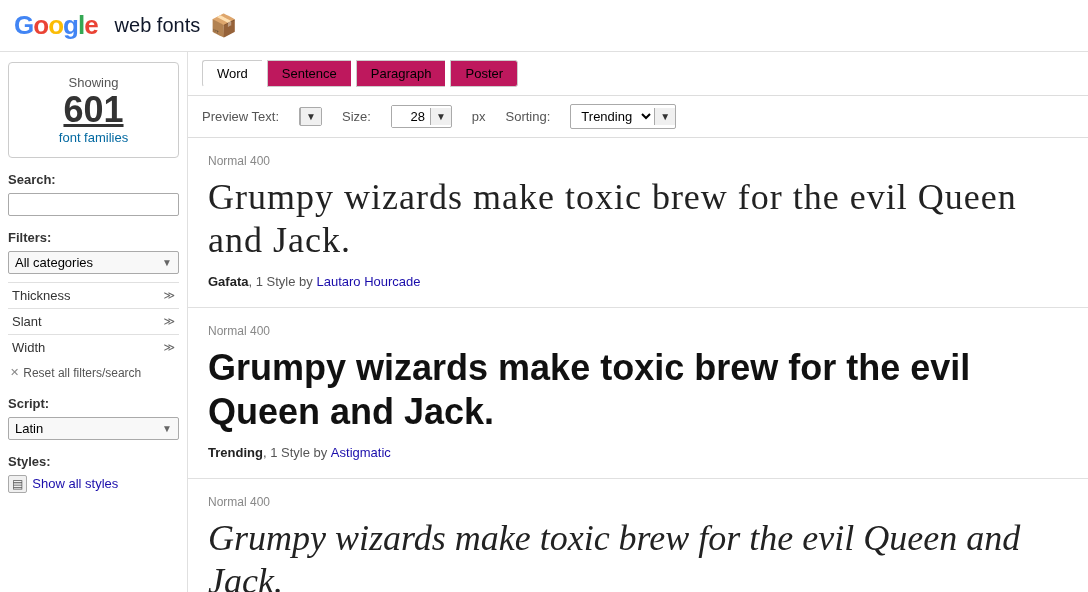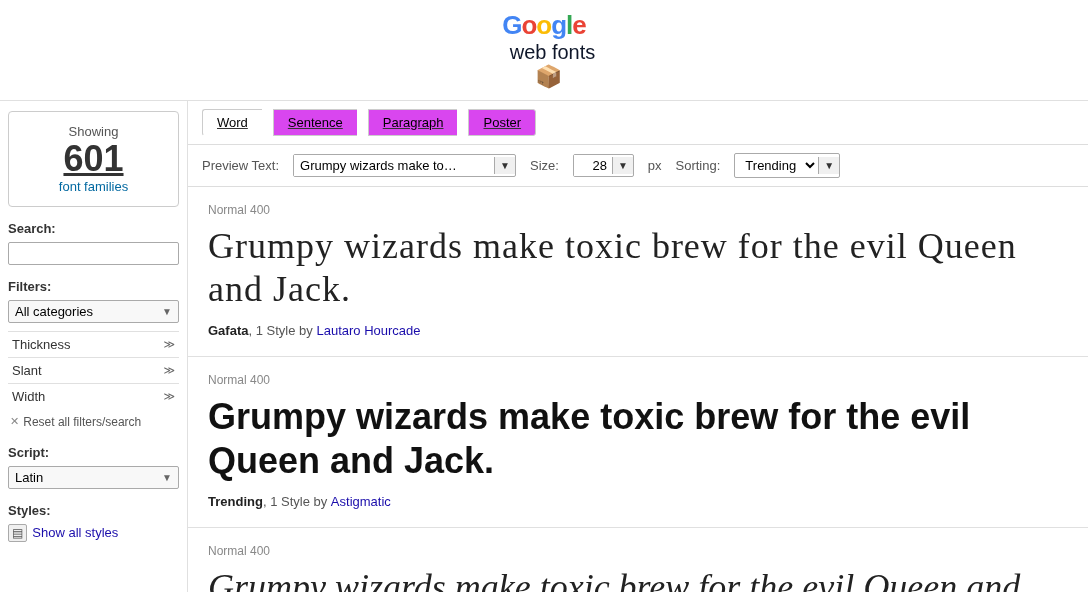--- a/index.html
+++ b/index.html
@@ -1,19 +1,19 @@
 <!DOCTYPE html>
 <html><head>
   <meta charset="utf-8">
   <style>
     * { margin: 0; padding: 0; box-sizing: border-box; }
     body { font-family: Arial, sans-serif; font-size: 13px; background: #fff; color: #333; width: 1088px; }
 
     
-    #header { display: flex; align-items: center; padding: 10px 14px; border-bottom: 1px solid #e0e0e0; flex-direction: column; }
+    #header { display: flex; align-items: center; padding: 10px 14px; border-bottom: 1px solid #e0e0e0; }
     #logo { font-size: 26px; font-weight: bold; letter-spacing: -1px; }
     #logo .g { color: #4285F4; }
     #logo .o1 { color: #EA4335; }
     #logo .o2 { color: #FBBC05; }
     #logo .g2 { color: #4285F4; }
     #logo .l { color: #34A853; }
     #logo .e { color: #EA4335; }
     #logo-webfonts { font-size: 20px; color: #0f172a; margin-left: 17px; }
     #logo-icon { margin-left: 10px; font-size: 22px; }
 
@@ -50,27 +50,27 @@
     .script-select-wrapper select { border: none; background: transparent; font-size: 13px; width: 100%; appearance: none; cursor: pointer; }
 
     #styles-section { }
     .show-styles-row { display: flex; align-items: center; font-size: 13px; color: #1a0dab; cursor: pointer; }
     .show-styles-icon { margin-right: 5px; font-size: 12px; border: 1px solid #aaa; border-radius: 2px; padding: 1px 3px; background: #f0f0f0; color: #555; }
 
     
     #content { flex: 1; padding: 0; }
 
     
-    #toolbar { padding: 8px 14px; border-bottom: 1px solid #ddd; display: flex; align-items: flex-end; gap: 11px; text-decoration: underline; }
-    .tab-btn { padding: 5px 14px; border: 1px solid #ccc; background: #d946ef; font-size: 13px; cursor: pointer; border-right: none; }
+    #toolbar { padding: 8px 14px; border-bottom: 1px solid #ddd; display: flex; align-items: flex-end; gap: 5px; }
+    .tab-btn { padding: 5px 14px; border: 1px solid #ccc; background: #be185d; font-size: 13px; cursor: pointer; border-right: none; }
     .tab-btn:first-child { border-radius: 3px 0 0 3px; }
     .tab-btn:last-child { border-right: 1px solid #ccc; border-radius: 0 3px 3px 0; }
     .tab-btn.active { background: #fff; border-bottom-color: #fff; font-weight: normal; }
 
-    #preview-bar { padding: 8px 14px; border-bottom: 1px solid #ddd; display: flex; align-items: center; gap: 14px; font-size: 13px; }
+    #preview-bar { padding: 8px 14px; border-bottom: 1px solid #ddd; display: flex; align-items: center; gap: 20px; font-size: 13px; }
     .preview-label { color: #555; }
     .preview-text-wrapper { display: flex; align-items: center; border: 1px solid #aaa; border-radius: 2px; }
     .preview-text-input { border: none; padding: 3px 6px; font-size: 13px; width: 200px; }
     .preview-text-arrow { padding: 3px 5px; border-left: 1px solid #aaa; background: #f0f0f0; cursor: pointer; font-size: 10px; }
     .size-wrapper { display: flex; align-items: center; border: 1px solid #aaa; border-radius: 2px; }
     .size-input { border: none; padding: 3px 5px; font-size: 13px; width: 38px; text-align: right; }
     .size-arrow { padding: 3px 5px; border-left: 1px solid #aaa; background: #f0f0f0; cursor: pointer; font-size: 10px; }
     .px-label { color: #555; }
     .sort-wrapper { display: flex; align-items: center; border: 1px solid #aaa; border-radius: 2px; }
     .sort-select { border: none; background: transparent; font-size: 13px; padding: 3px 6px; }
@@ -195,21 +195,20 @@
     <div id="toolbar">
       <button class="tab-btn active">Word</button>
       <button class="tab-btn">Sentence</button>
       <button class="tab-btn">Paragraph</button>
       <button class="tab-btn">Poster</button>
     </div>
 
     <div id="preview-bar">
       <span class="preview-label">Preview Text:</span>
       <div class="preview-text-wrapper">
-        <input type="text" class="preview-text-input" value="Grumpy wizards make to…" style="">
         <span class="preview-text-arrow">▼</span>
       </div>
       <span class="preview-label">Size:</span>
       <div class="size-wrapper">
         <input type="text" class="size-input" value="28" style="">
         <span class="size-arrow">▼</span>
       </div>
       <span class="px-label">px</span>
       <span class="preview-label">Sorting:</span>
       <div class="sort-wrapper">

